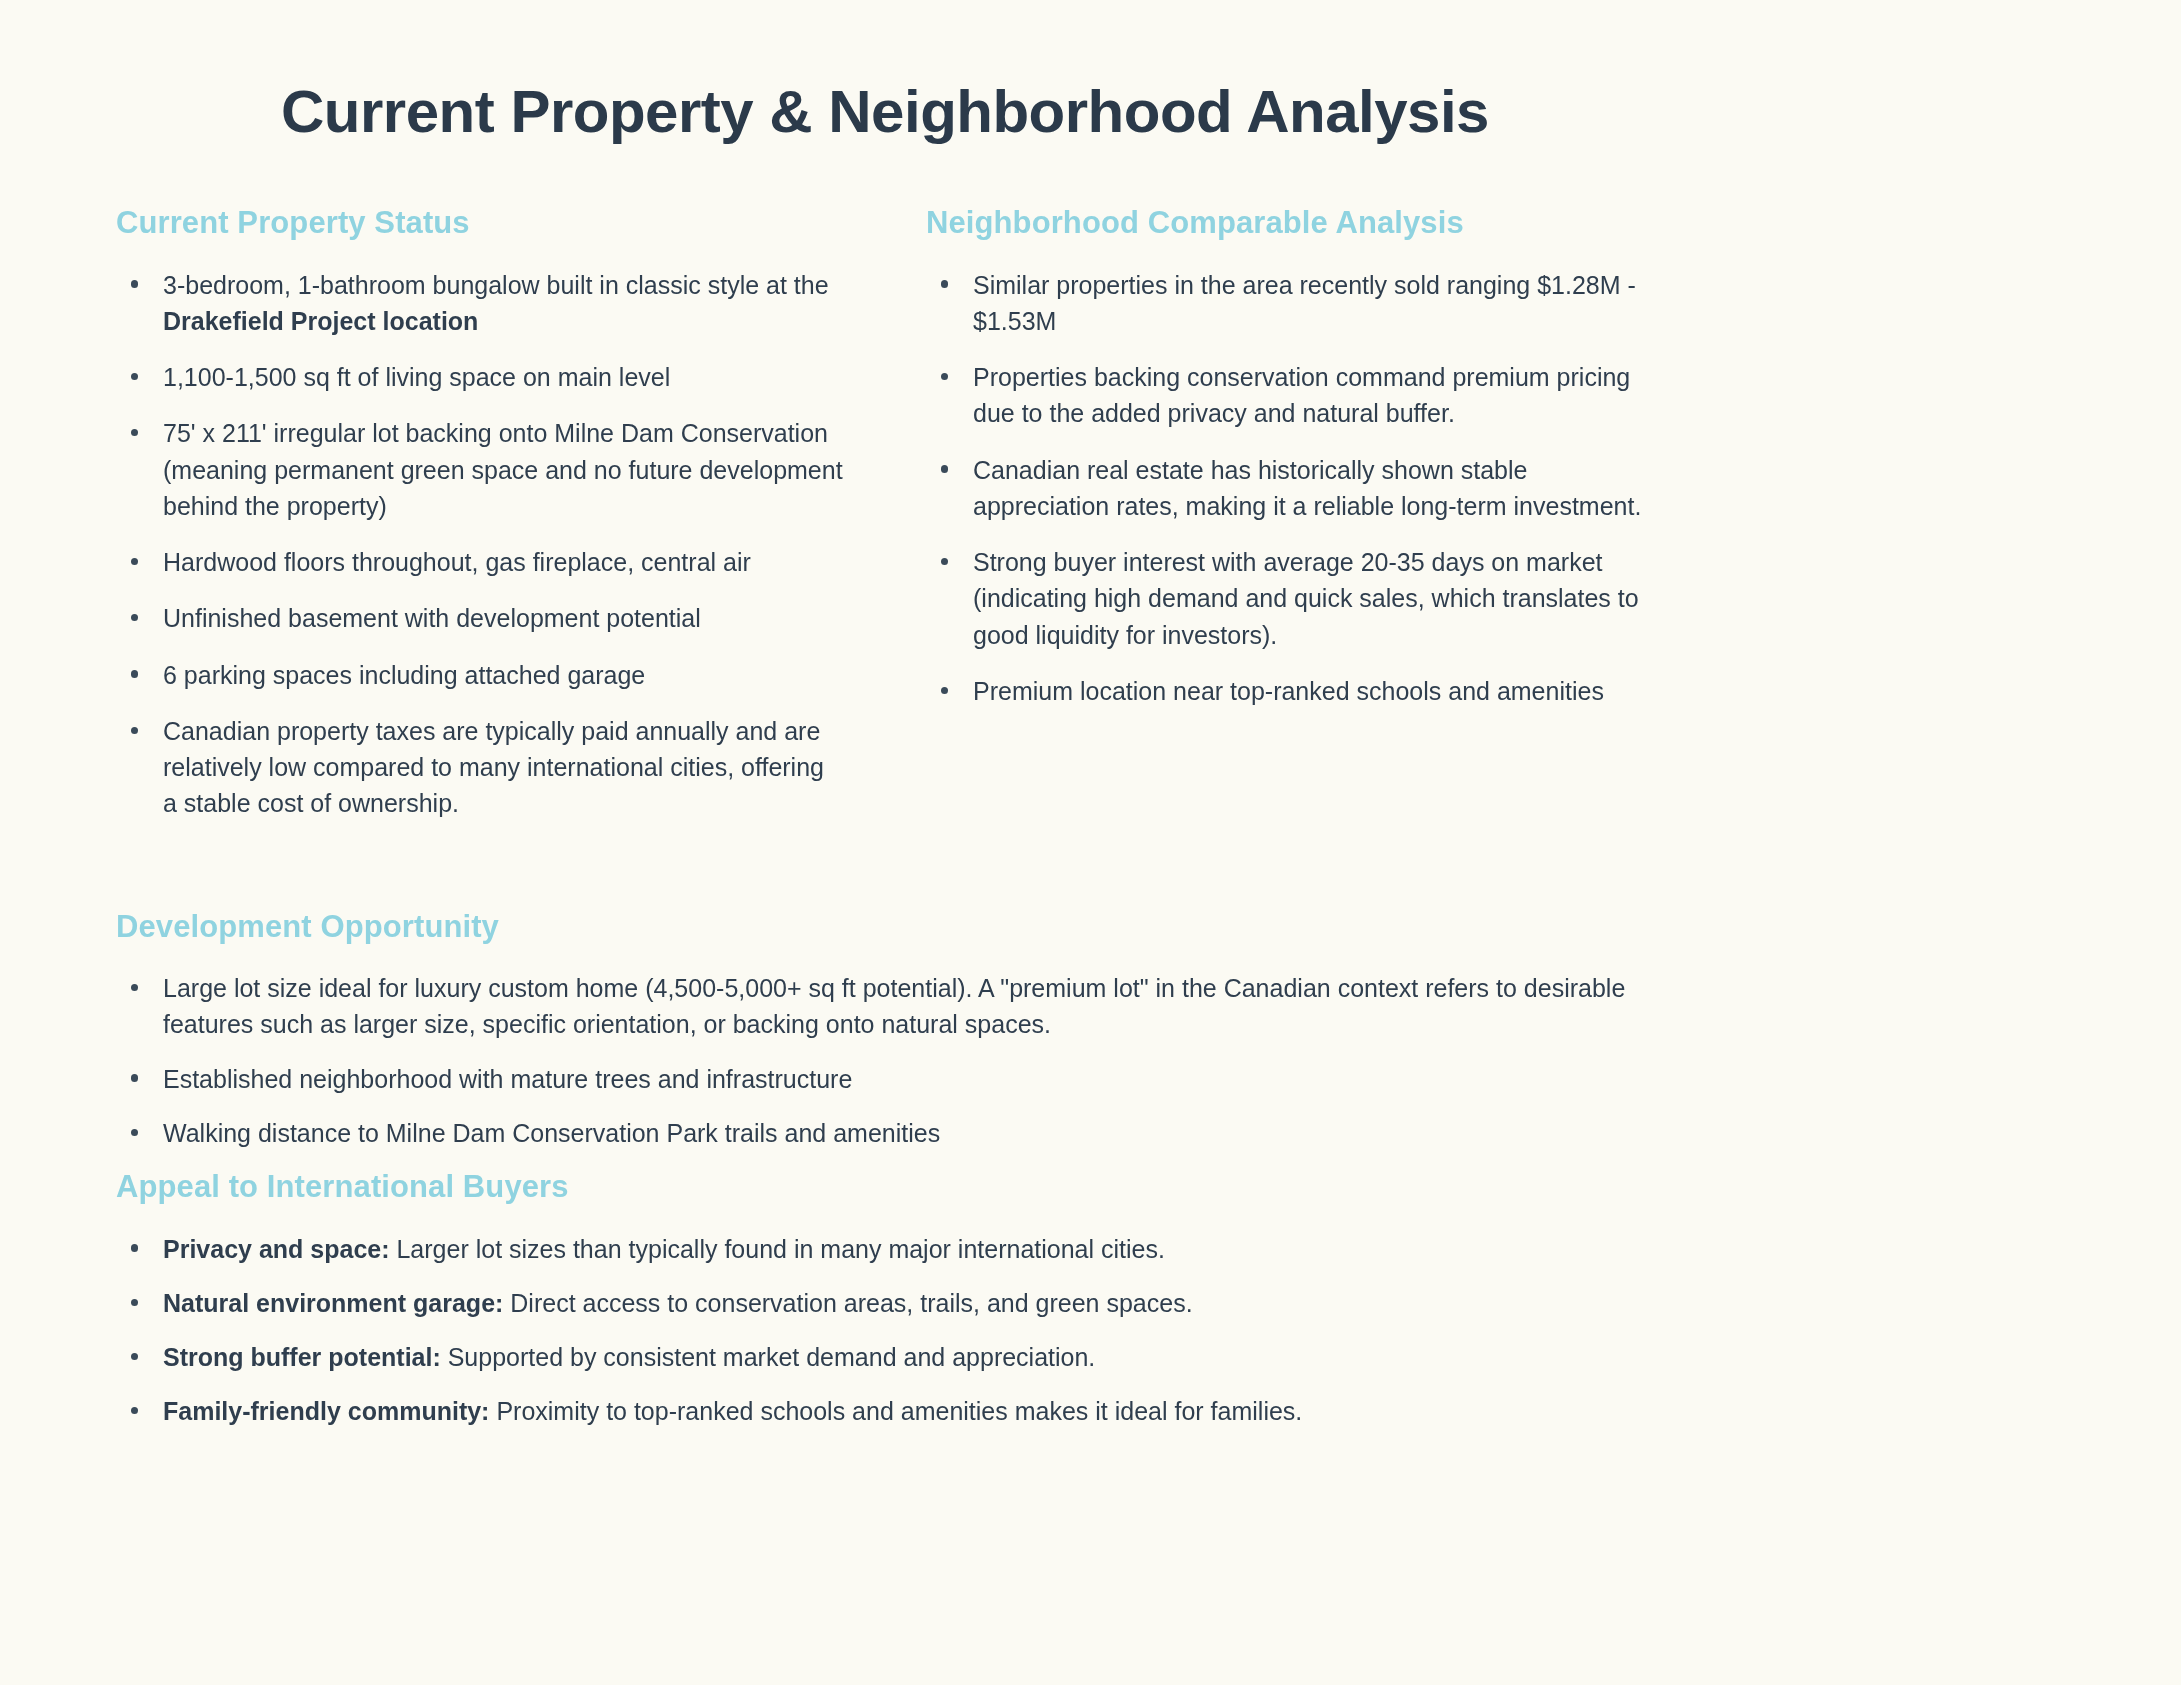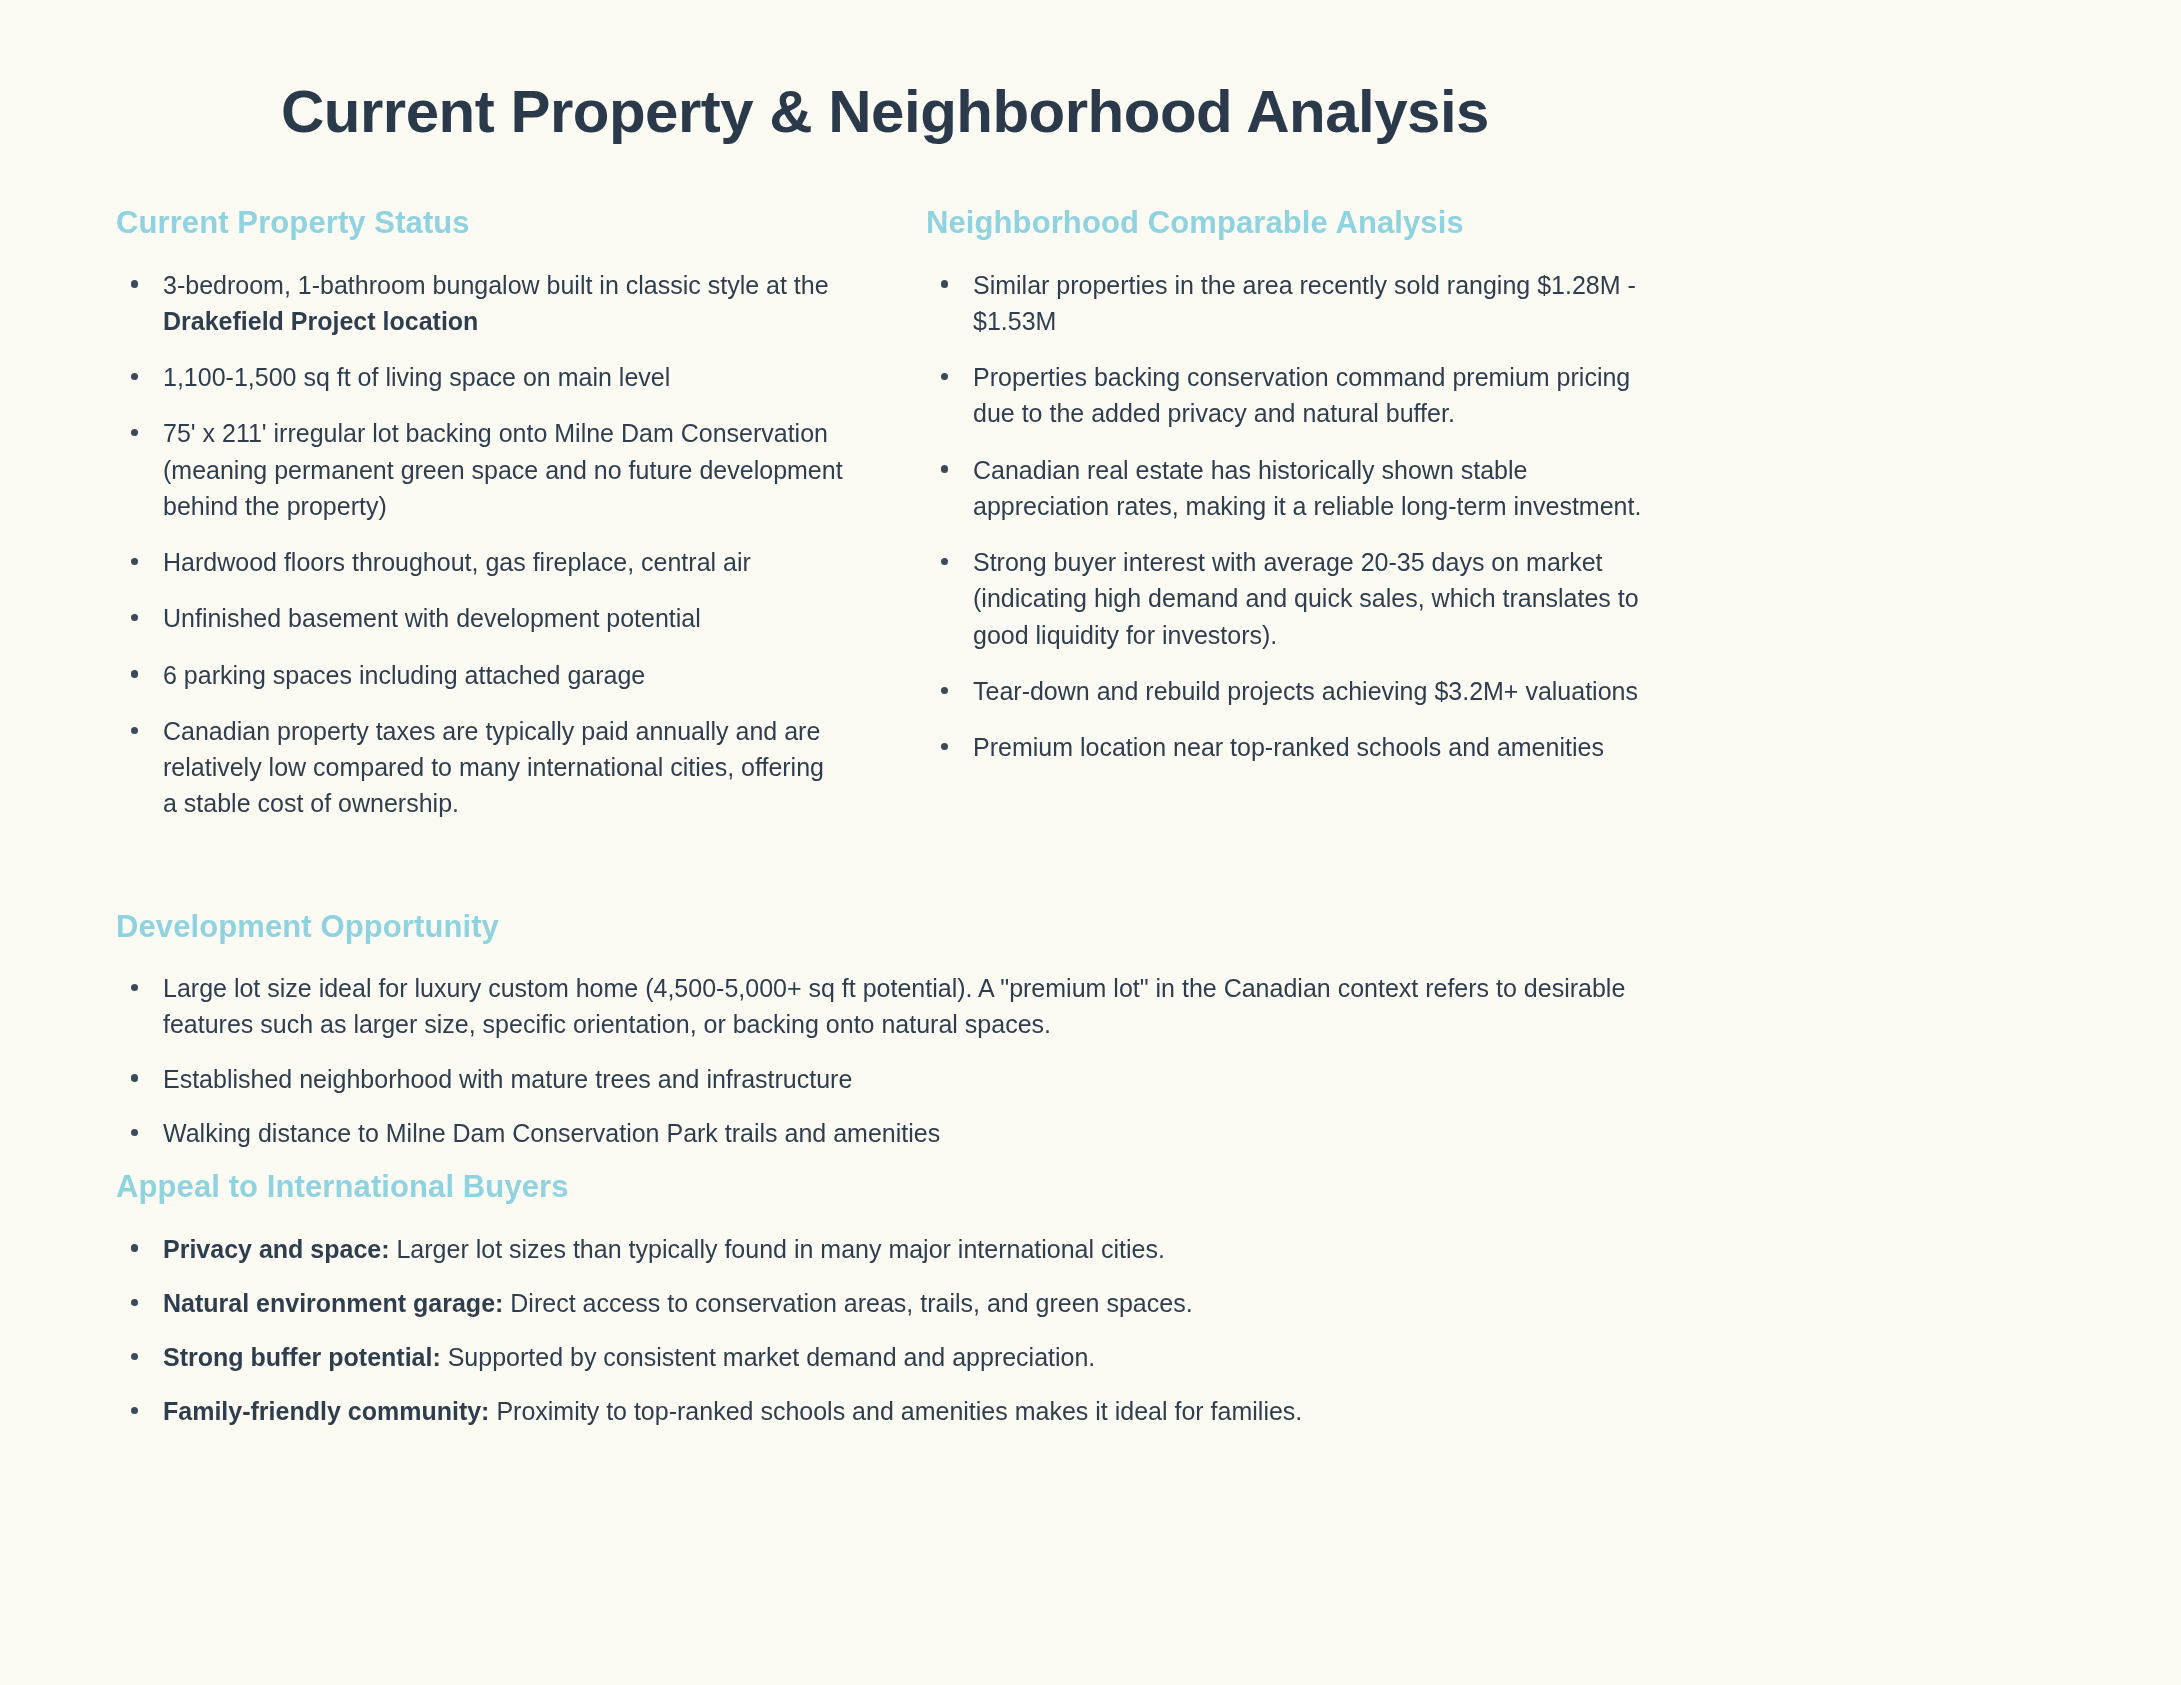--- a/index.html
+++ b/index.html
@@ -106,21 +106,20 @@
         </ul>
     </div>
 
     <div class="col">
       <h2 class="section-heading">Neighborhood Comparable Analysis</h2>
       <ul class="bullets">
           <li><span>Similar properties in the area recently sold ranging $1.28M - $1.53M</span></li>
           <li><span>Properties backing conservation command premium pricing due to the added privacy and natural buffer.</span></li>
           <li><span>Canadian real estate has historically shown stable appreciation rates, making it a reliable long-term investment.</span></li>
           <li><span>Strong buyer interest with average 20-35 days on market (indicating high demand and quick sales, which translates to good liquidity for investors).</span></li>
-          <li><span>Tear-down and rebuild projects achieving $3.2M+ valuations</span></li>
           <li><span>Premium location near top-ranked schools and amenities</span></li>
         </ul>
     </div>
 
   </div>
 
   <div class="full-width-section">
     <h2 class="section-heading wide-top">Development Opportunity</h2>
     <ul class="bullets">
         <li><span>Large lot size ideal for luxury custom home (4,500-5,000+ sq ft potential). A "premium lot" in the Canadian context refers to desirable features such as larger size, specific orientation, or backing onto natural spaces.</span></li>

